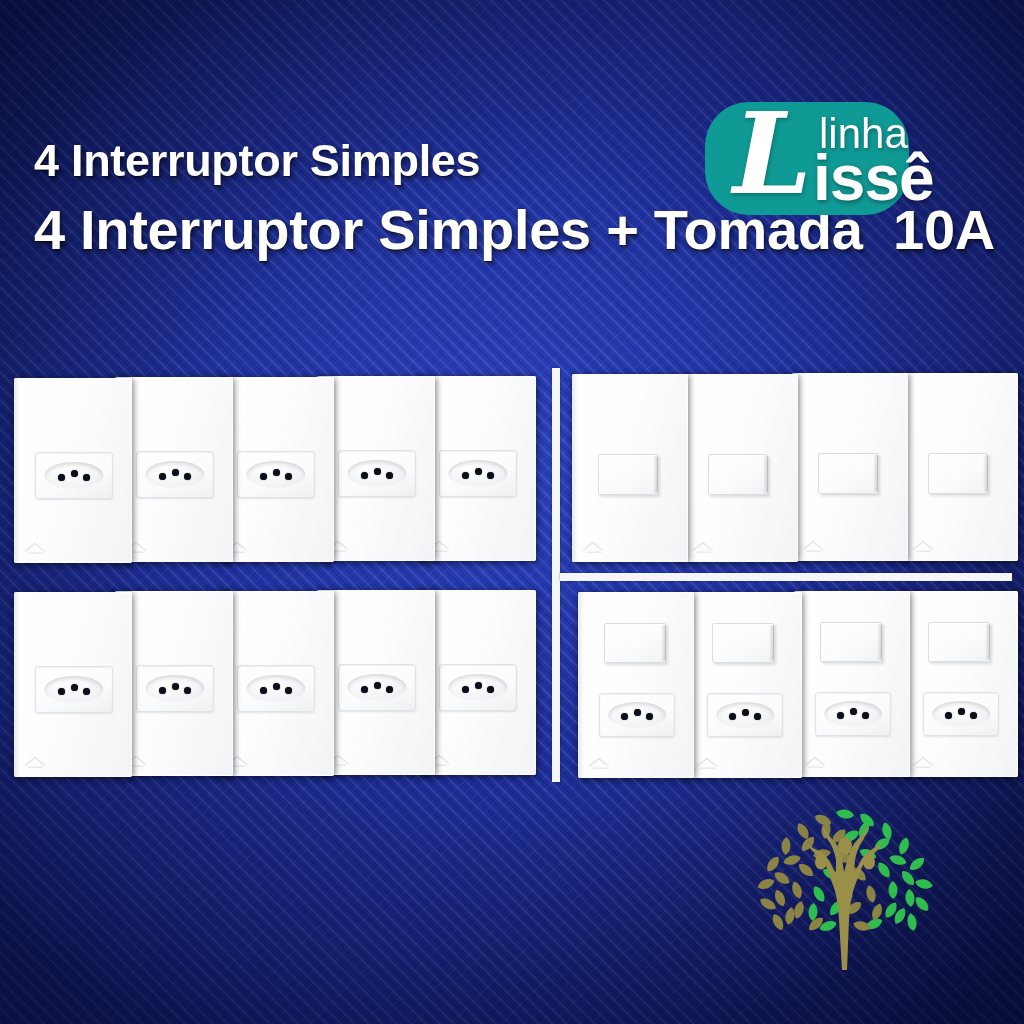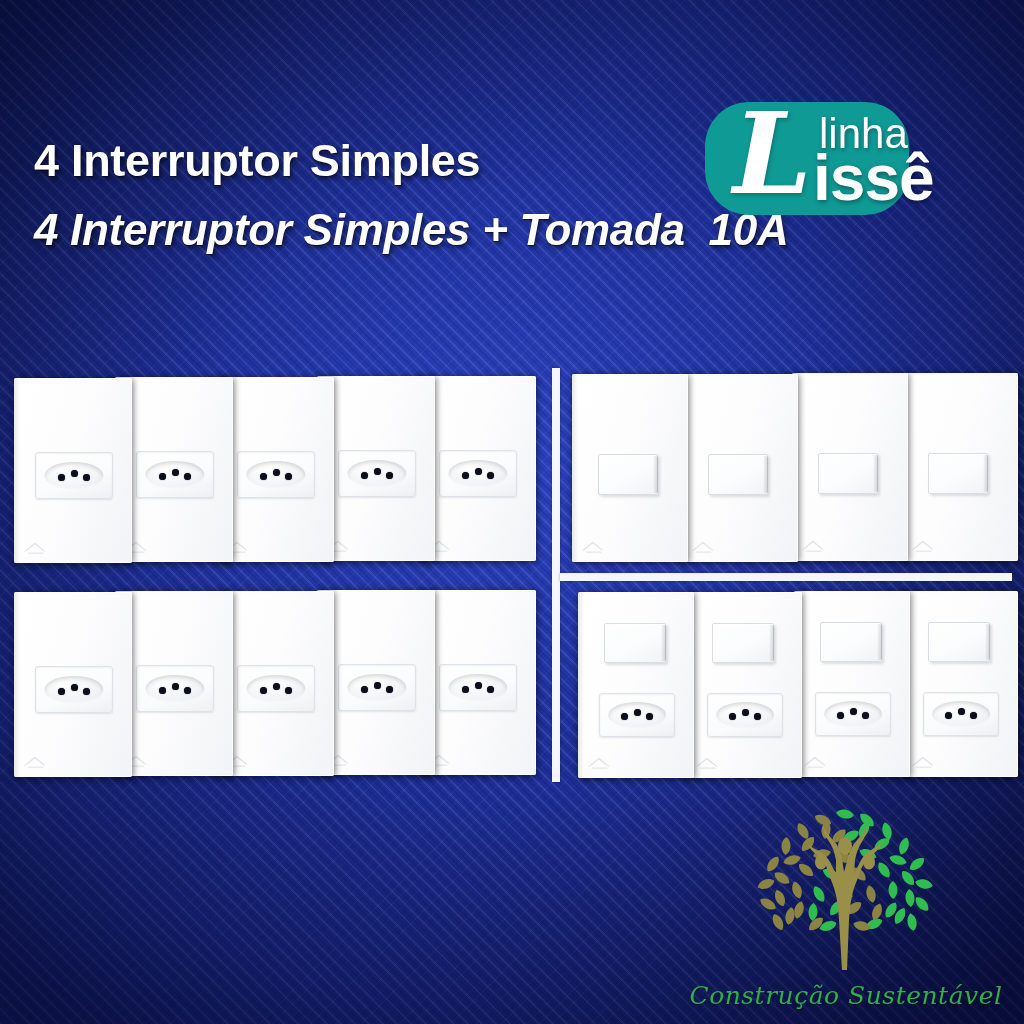--- a/index.html
+++ b/index.html
@@ -71,21 +71,21 @@
   }
   .hl-line {
     color: #ffffff;
     font-weight: bold;
     font-size: 45px;
     line-height: 69px;
     letter-spacing: -0.3px;
     white-space: pre;
     text-shadow: 2px 3px 5px rgba(0,0,0,0.55), 0 1px 1px rgba(0,0,0,0.5);
   }
-  .hl-line.l3 { font-size: 44px; font-style: italic; }
+  .hl-line.l3 { font-size: 56px; }
 
   
   #brand-logo {
     position: absolute;
     left: 705px;
     top: 102px;
     width: 232px;
     height: 113px;
     z-index: 7;
   }
@@ -641,17 +641,16 @@
                  L160 60 Q158 48 152 40 Q147 33 147 26 Q151 34 157 40
                  Q164 47 166 58 L168 72 L172 58 Q175 46 182 39
                  Q189 32 192 24 Q192 32 187 40 Q181 49 179 60 L178 74
                  L184 62 Q188 54 195 50 Q202 46 206 42 Q204 49 197 54
                  Q190 59 186 67 L178 88 Q174 101 173 120 L171 170 Z"></path>
         <ellipse cx="169" cy="46" rx="7" ry="9"></ellipse>
         <ellipse cx="145" cy="62" rx="6" ry="7.5"></ellipse>
         <ellipse cx="193" cy="62" rx="6" ry="7.5"></ellipse>
       </g>
     </svg>
-    <div id="tree-caption">Construção Sustentável</div>
   </div>
 
   <div id="vignette"></div>
 </div>
 
 </body></html>

